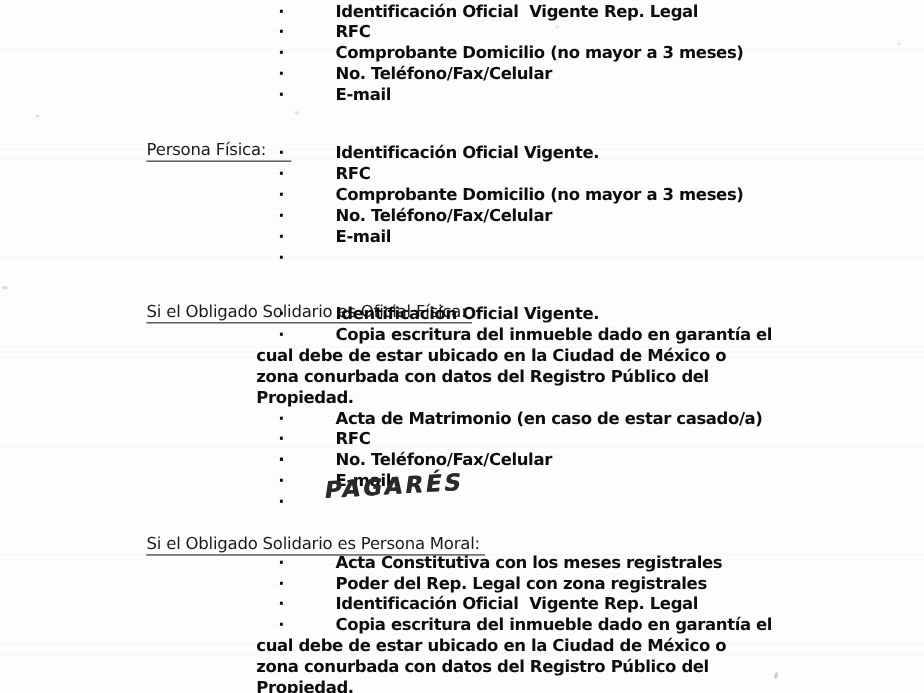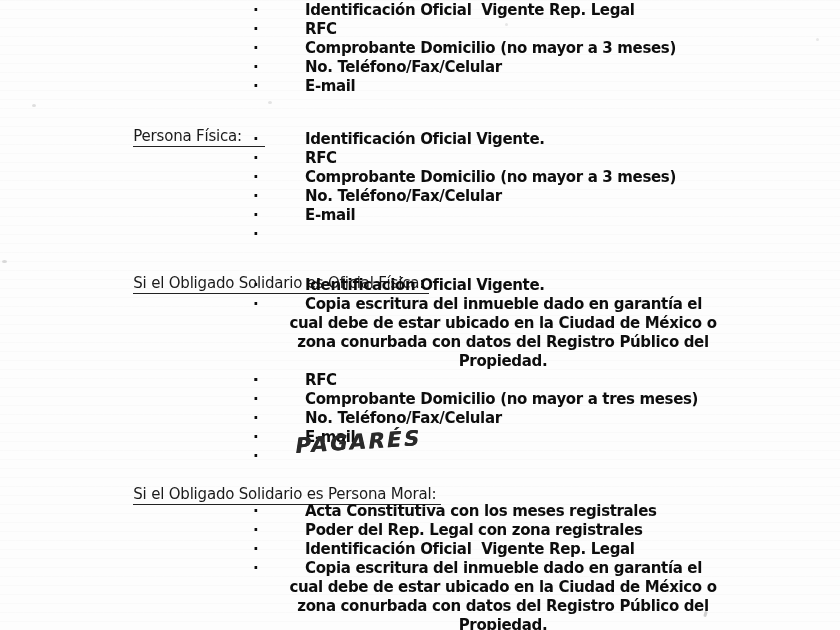--- a/index.html
+++ b/index.html
@@ -50,21 +50,21 @@
     color: #0d0d0d;
   }
   .item { position: relative; padding-left: 72px; }
   .bullet {
     position: absolute;
     left: 20px;
     top: 0;
     width: 10px;
     font-weight: bold;
   }
-  .item .cont { margin-left: -72px; text-align: center; }
+  .item .cont { margin-left: -72px; }
   .item-text { white-space: pre-wrap; }
 
   
   .handwritten {
     position: absolute;
     left: 62px;
     top: -14px;
     font-size: 21px;
     font-weight: 600;
     letter-spacing: 2.5px;
@@ -154,28 +154,28 @@
     </div>
     <div class="item">
       <span class="bullet">·</span>
       <div><span class="item-text">Copia escritura del inmueble dado en garantía el</span></div>
       <div class="cont"><span class="item-text">cual debe de estar ubicado en la Ciudad de México o</span></div>
       <div class="cont"><span class="item-text">zona conurbada con datos del Registro Público del</span></div>
       <div class="cont"><span class="item-text">Propiedad.</span></div>
     </div>
     <div class="item">
       <span class="bullet">·</span>
+      <span class="item-text">Acta de Matrimonio (en caso de estar casado/a)</span>
     </div>
     <div class="item">
       <span class="bullet">·</span>
       <span class="item-text">RFC</span>
     </div>
     <div class="item">
       <span class="bullet">·</span>
-      <span class="item-text">Comprobante Domicilio (no mayor a tres meses)</span>
     </div>
     <div class="item">
       <span class="bullet">·</span>
       <span class="item-text">No. Teléfono/Fax/Celular</span>
     </div>
     <div class="item">
       <span class="bullet">·</span>
       <span class="item-text">E-mail</span>
     </div>
     <div class="item">

